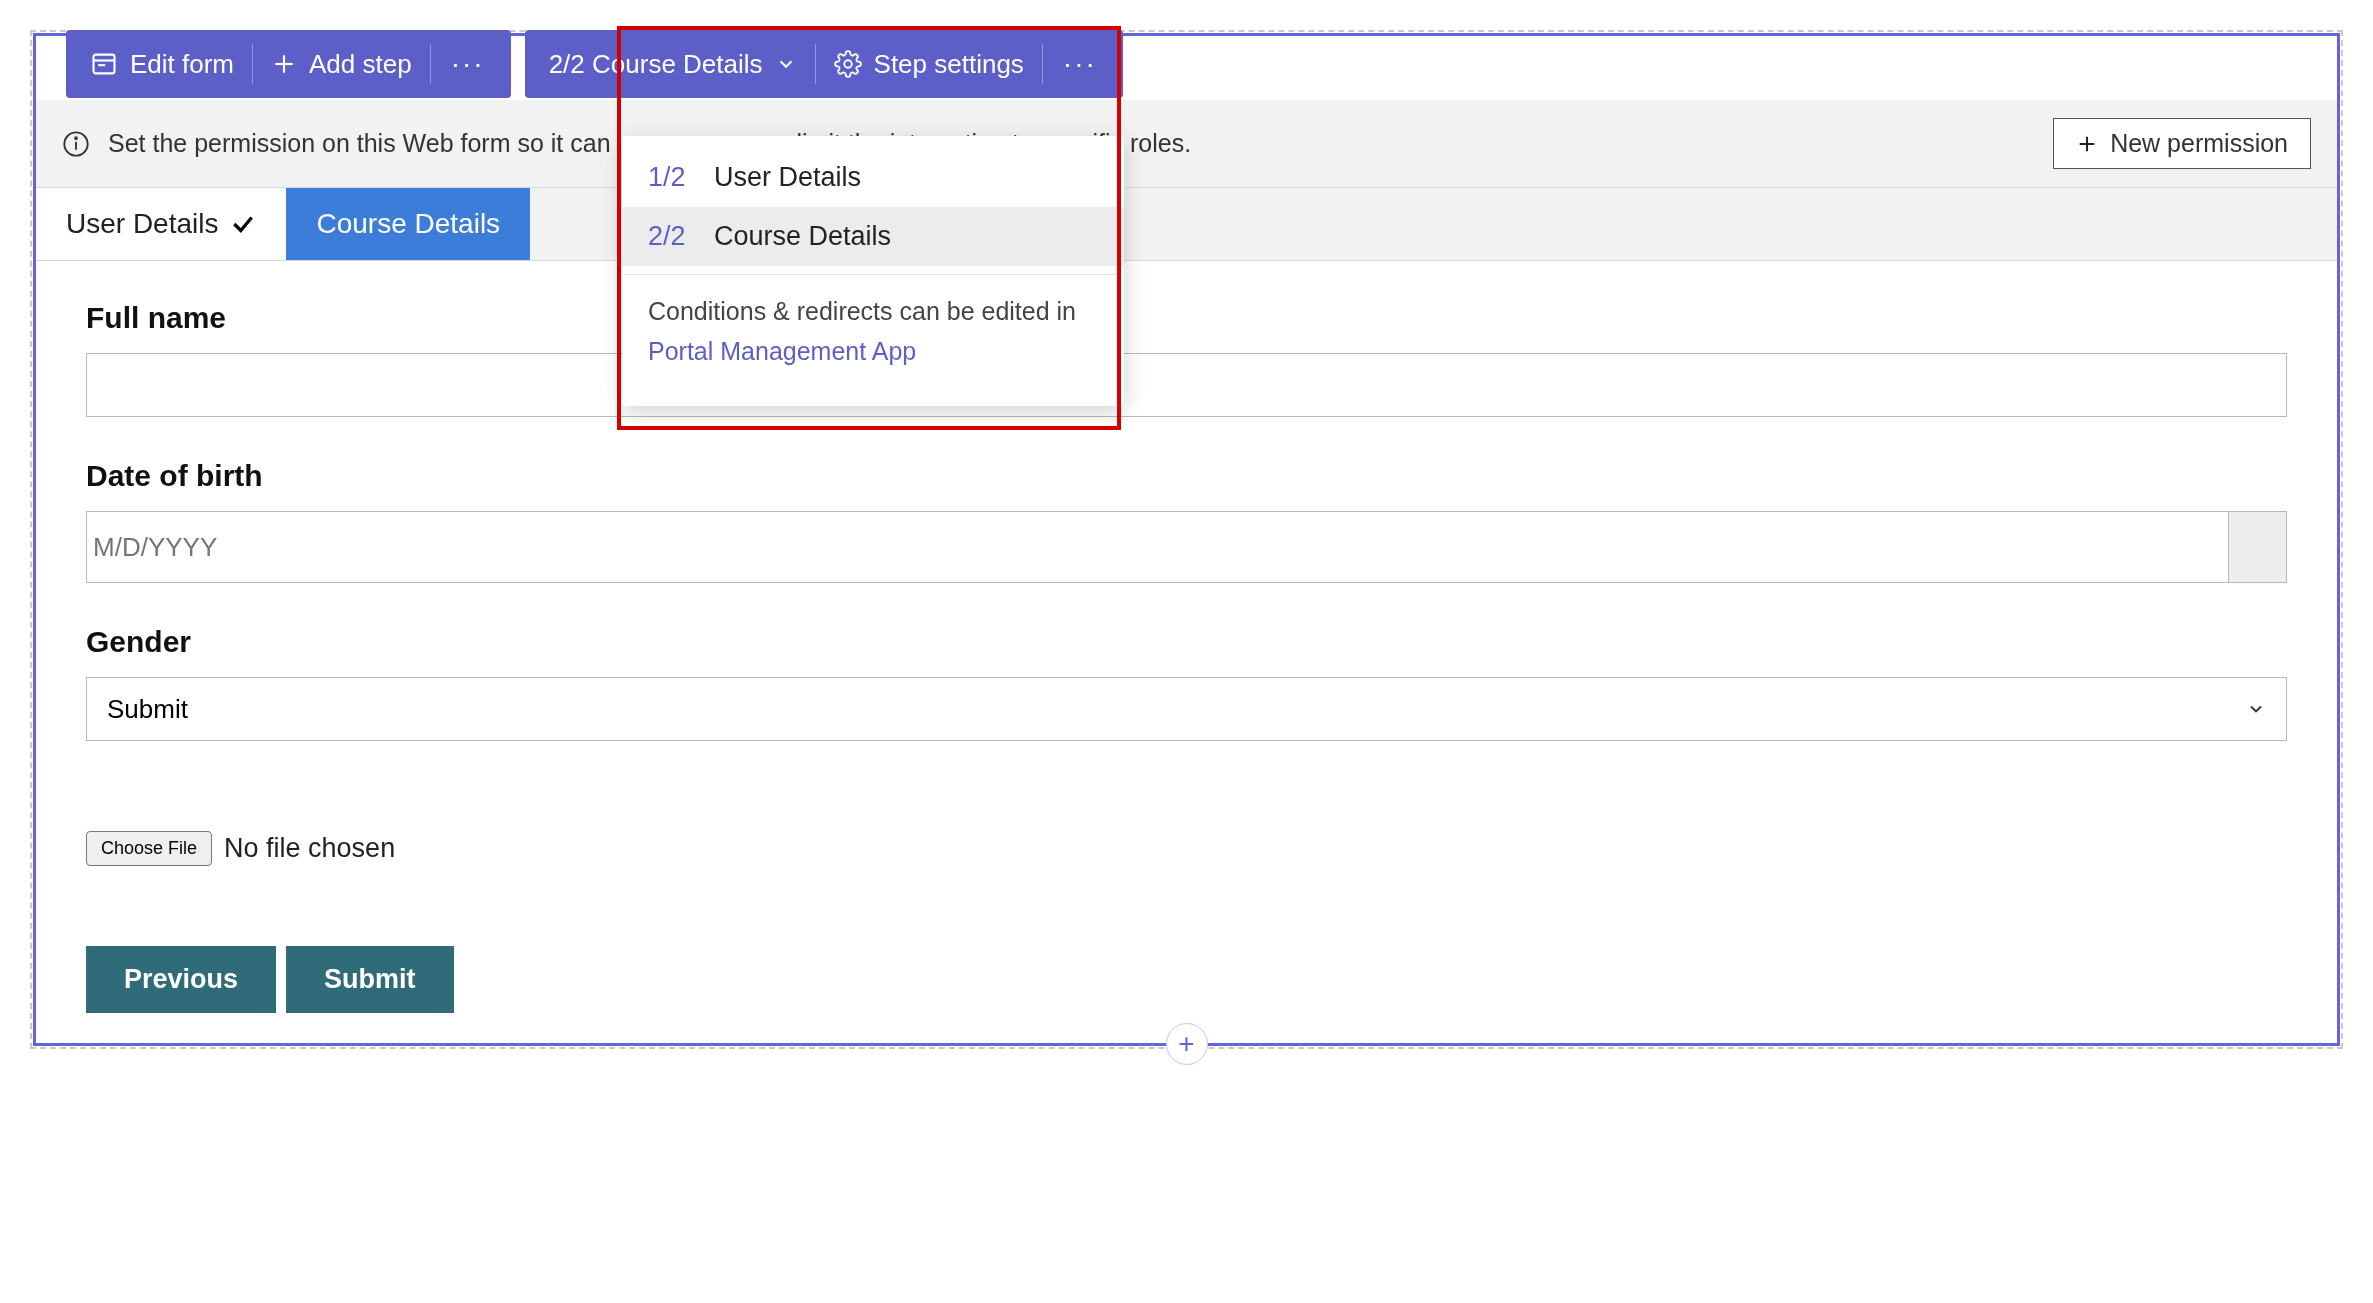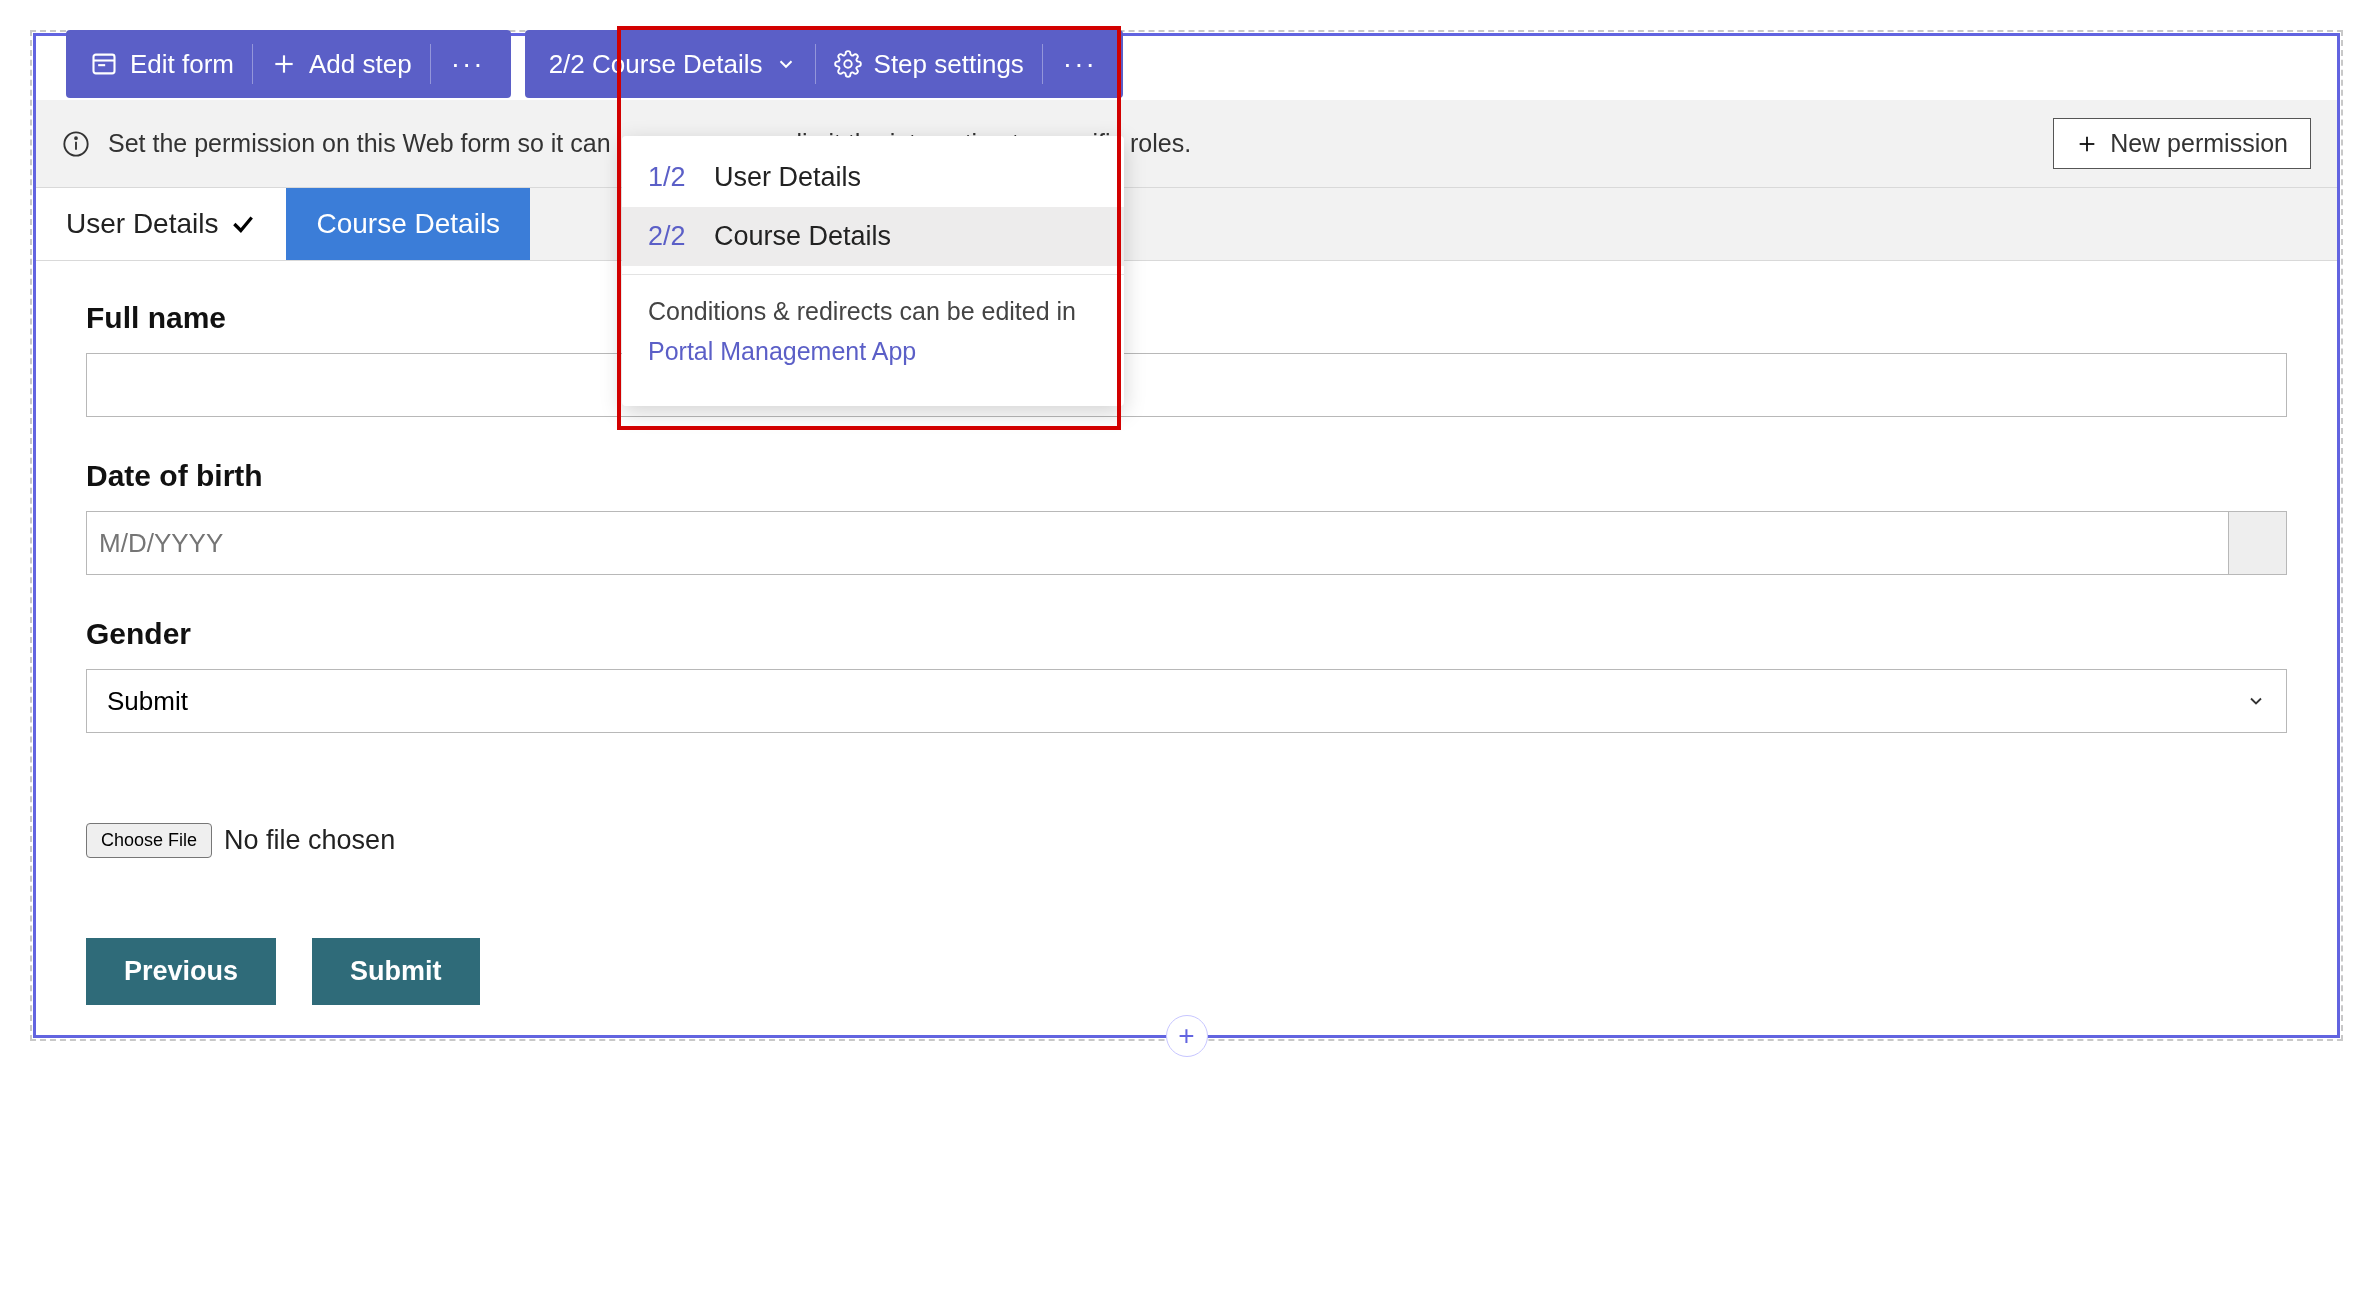--- a/index.html
+++ b/index.html
@@ -198,24 +198,24 @@
     font-size: 26px;
     padding: 0 20px;
     background: #fff;
   }
   .date-wrap {
     display: flex;
     width: 100%;
   }
   .date-input {
     flex: 1;
-    height: 64px;
+    height: 72px;
     border: 1.5px solid #b8b8b8;
     font-size: 26px;
-    padding: 0 12px;
+    padding: 0 6px;
     background: #fff;
     color: #555;
   }
   .date-addon {
     width: 58px;
     border: 1.5px solid #b8b8b8;
     border-left: none;
     background: #eeeeee;
   }
   .select-wrap {
@@ -251,21 +251,21 @@
     border-radius: 4px;
     cursor: pointer;
   }
   .file-status {
     font-size: 27px;
     color: #222;
   }
 
   .action-buttons {
     display: flex;
-    gap: 36px;
+    gap: 10px;
     margin-top: 80px;
   }
   .nav-btn {
     background: #2f6b79;
     color: #fff;
     font-size: 27px;
     font-weight: 600;
     padding: 18px 38px;
     border: none;
     cursor: pointer;

